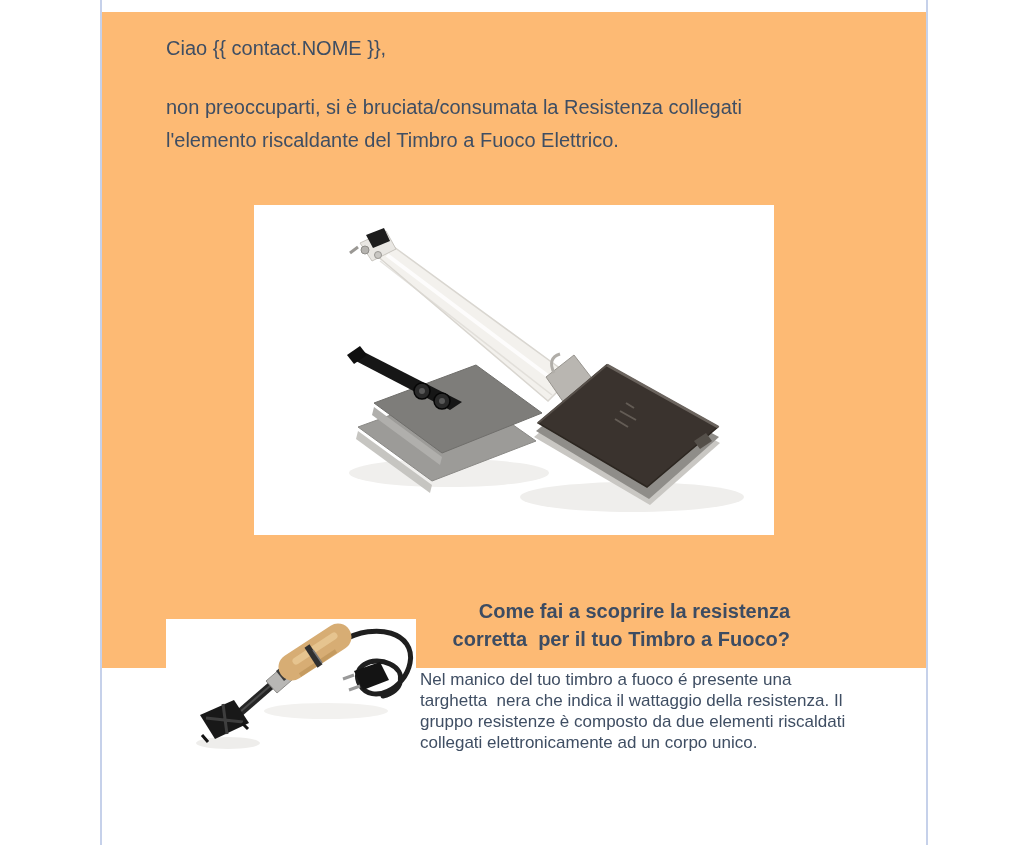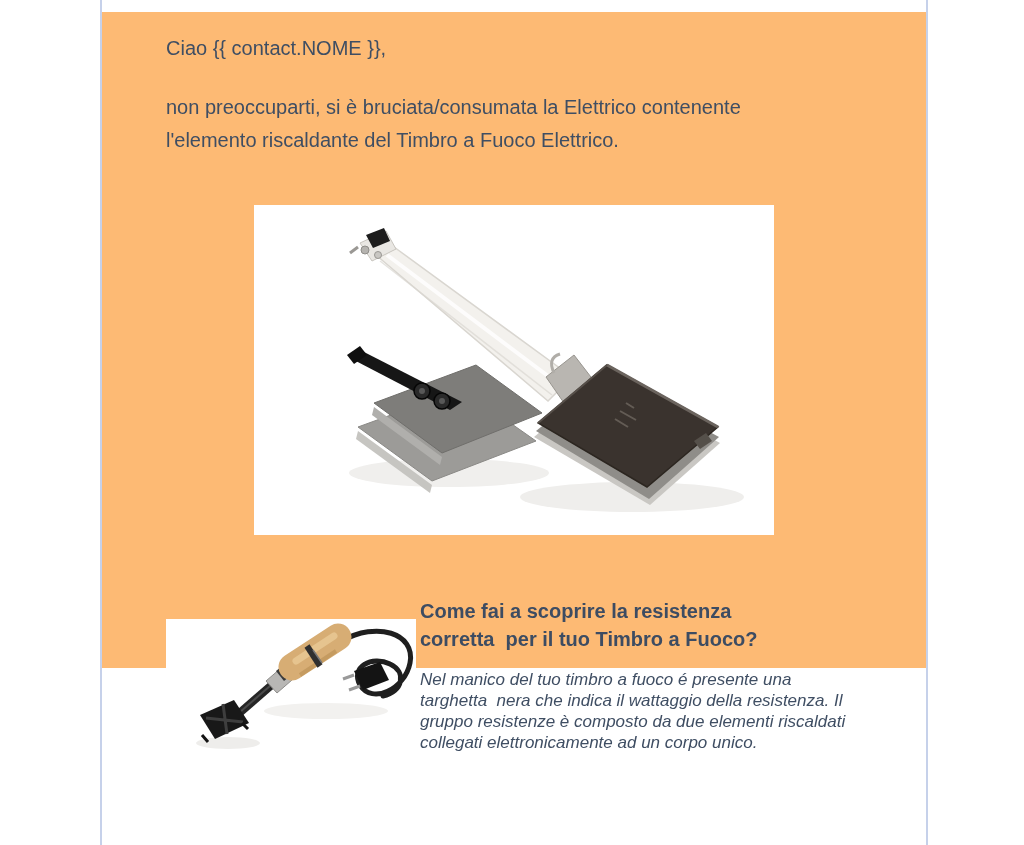--- a/index.html
+++ b/index.html
@@ -45,42 +45,42 @@
   .photo-col svg { display: block; margin-top: 22px; }
   .text-col { width: 445px; }
   .section-heading {
     margin: 0 0 16px 0;
     font-size: 20px;
     font-weight: bold;
     line-height: 28px;
     color: #3d4c62;
     max-width: 370px;
     white-space: pre-wrap;
+    text-align: right;
   }
   .section-body {
     font-size: 17px;
     line-height: 21px;
     color: #3f4e63;
     max-width: 430px;
     white-space: pre-wrap;
-    font-style: italic;
   }
 </style>
 </head>
 <body>
 
 <div class="frame">
   <div class="vline vline-left"></div>
   <div class="vline vline-right"></div>
 
   <div class="content">
 
     <div class="intro">
       <p>Ciao {{ contact.NOME }},</p>
-      <p class="p-explanation">non preoccuparti, si è bruciata/consumata la Elettrico contenente l'elemento riscaldante del Timbro a Fuoco Elettrico.</p>
+      <p class="p-explanation">non preoccuparti, si è bruciata/consumata la Resistenza collegati l'elemento riscaldante del Timbro a Fuoco Elettrico.</p>
     </div>
 
     <svg class="main-photo" viewBox="0 0 520 330" aria-hidden="true">
       <rect x="0" y="0" width="520" height="330" fill="#ffffff"></rect>
 
       <ellipse cx="195" cy="268" rx="100" ry="14" fill="#f0efed"></ellipse>
       <ellipse cx="378" cy="292" rx="112" ry="15" fill="#efeeec"></ellipse>
 
       <polygon points="122,50 140,42 318,172 294,196" fill="#f3f1ed" stroke="#d9d6d0" stroke-width="1.5"></polygon>
       <path d="M133,50 L306,180" stroke="#ffffff" stroke-width="4" fill="none" opacity="0.8"></path>

